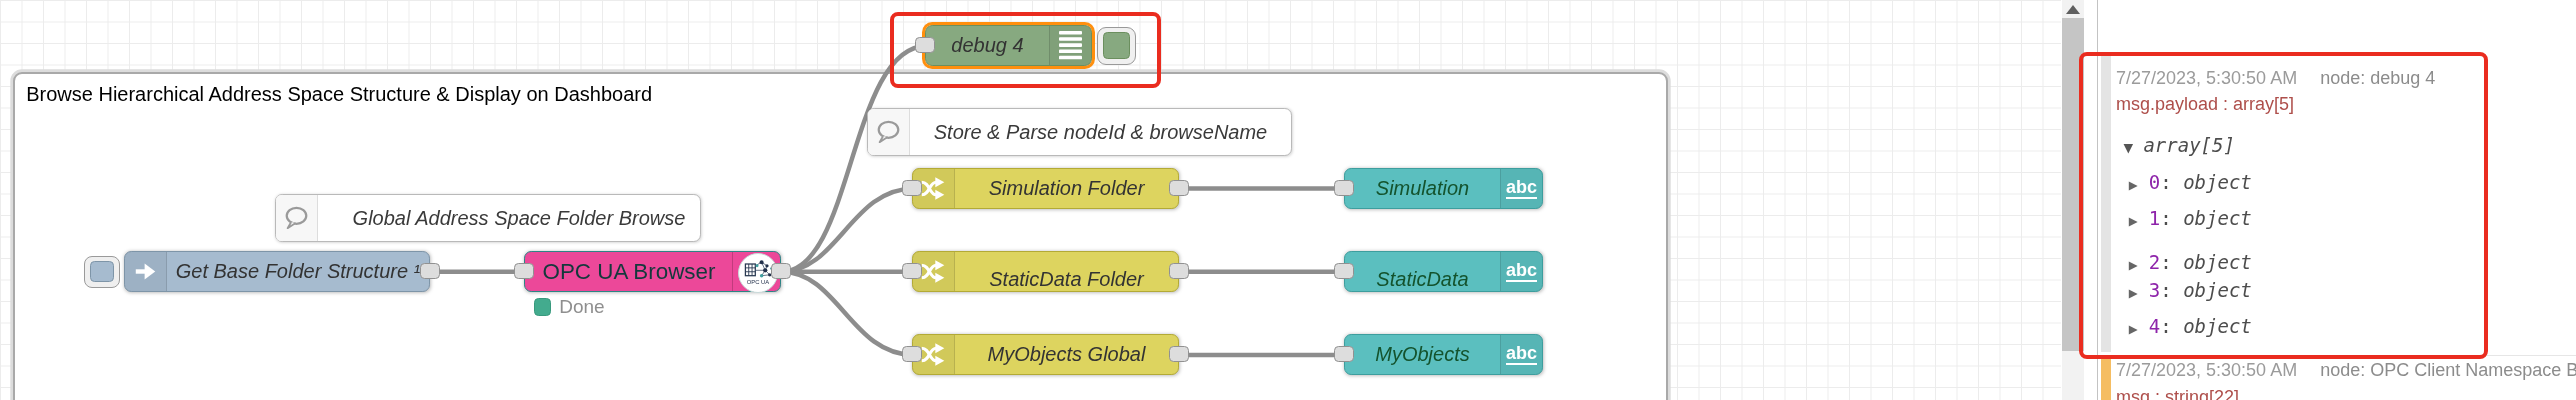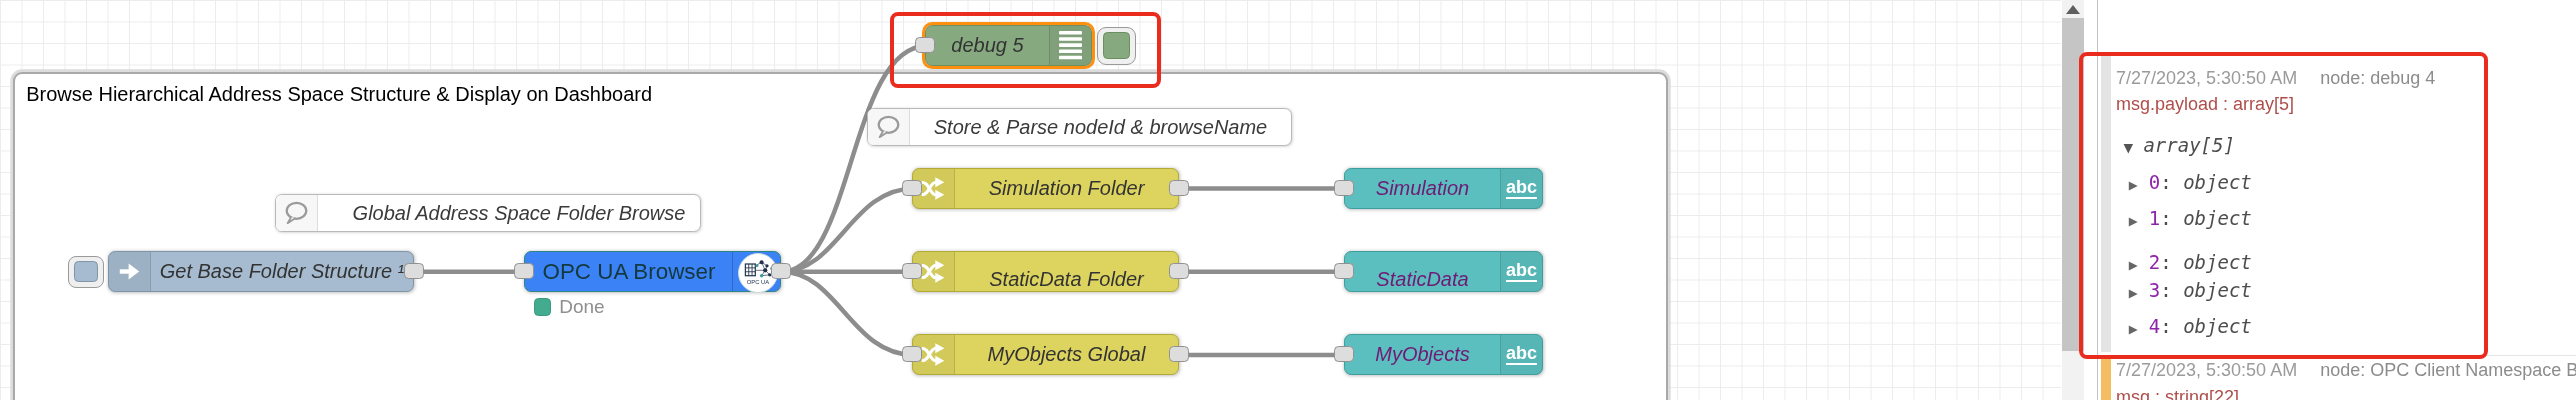--- a/index.html
+++ b/index.html
@@ -26,55 +26,55 @@
   .node .label{flex:1;text-align:center;font-style:italic;font-size:20px;color:#333;
     white-space:nowrap;overflow:hidden;}
   .iconsec{width:41px;height:100%;display:flex;align-items:center;justify-content:center;
     background:rgba(0,0,0,.05);}
   .iconsec.left{border-right:0.9px solid rgba(0,0,0,.12);border-radius:5.4px 0 0 5.4px;}
   .iconsec.right{border-left:0.9px solid rgba(0,0,0,.12);border-radius:0 5.4px 5.4px 0;}
   .port{position:absolute;width:18px;height:14.3px;background:#ddd;border:1.8px solid #919191;
     border-radius:4.5px;top:50%;margin-top:-9px;}
   .port.in{left:-10.8px;} .port.out{right:-10.8px;}
 
-  .inject{left:108px;top:251px;width:306px;background:#a6bbcf;border:1.8px solid #7e95a8;}
+  .inject{left:124px;top:251px;width:306px;background:#a6bbcf;border:1.8px solid #7e95a8;}
   .inject-btn{position:absolute;left:-41px;top:3.6px;width:36px;height:32px;background:#efefef;
     border:1.8px solid #9a9a9a;border-radius:8px;box-sizing:border-box;}
   .inject-btn .sq{position:absolute;left:5.4px;top:4.5px;right:5.4px;bottom:4.5px;background:#a6bbcf;
     border:0.9px solid #7e95a8;border-radius:4.5px;}
 
-  .browser{left:524px;top:251px;width:257px;background:#3b82f6;border:1.8px solid #2d8585;}
+  .browser{left:524px;top:251px;width:257px;background:#ec4899;border:1.8px solid #2d8585;}
   .browser .label{font-style:normal;font-size:22.4px;color:#14393c;padding-right:47px;}
   .badge{position:absolute;right:1.8px;top:0.9px;width:38px;height:38px;border-radius:50%;
     background:#fff;border:0.9px solid #c9dada;display:flex;align-items:center;justify-content:center;}
   .badge-sep{position:absolute;right:47px;top:0;bottom:0;width:0.9px;background:rgba(0,0,0,.18);}
 
   .status{position:absolute;left:534px;top:296px;display:flex;align-items:center;}
   .status-dot{width:15.2px;height:15.2px;border-radius:4.5px;background:#43ab8e;border:0.9px solid #38997d;}
   .status-text{margin-left:8px;font-size:19px;color:#8f8f8f;}
 
-  .comment{position:absolute;height:38px;background:#fff;border:1.8px solid #b9b9b9;border-radius:7.2px;
+  .comment{position:absolute;height:48px;background:#fff;border:1.8px solid #b9b9b9;border-radius:7.2px;
     display:flex;align-items:center;box-shadow:0.9px 0.9px 2.7px rgba(0,0,0,.15);box-sizing:border-box;justify-content:flex-end;}
   .comment .csec{width:41px;height:100%;background:#f7f7f7;border-right:0.9px solid #ddd;
     border-radius:5.4px 0 0 5.4px;display:flex;align-items:center;justify-content:center;}
   .comment .label{flex:1;text-align:center;font-style:italic;font-size:20px;color:#3a3a3a;white-space:nowrap;}
   .c-global{left:275px;top:194px;width:426px;gap:20px;}
   .c-store{left:867px;top:108px;width:425px;}
   .c-display{left:1347px;top:108px;width:281px;}
 
   .debug{left:925px;top:25px;width:167px;background:#87a980;border:1.8px solid #6b8f5e;
     outline:3.6px solid #ff8f0e;}
   .debug-toggle{position:absolute;right:-45px;top:0.9px;width:39px;height:38px;background:#f0f0f0;
     border:1.8px solid #999;border-radius:9px;box-sizing:border-box;}
   .debug-toggle .sq{position:absolute;left:5.4px;top:4.5px;right:5.4px;bottom:4.5px;background:#87a980;
     border:0.9px solid #6b8f5e;border-radius:4.5px;}
 
   .switchnode{left:912px;width:267px;background:#ddd45f;border:1.8px solid #b3aa35;}
   .textnode{left:1344px;width:199px;background:#5bbfbf;border:1.8px solid #3d9e9e;}
-  .textnode .label{color:#701a75;}
+  .textnode .label{color:#14532d;}
   .abc{font-weight:bold;font-size:18px;color:#fff;border-bottom:2.7px solid #fff;line-height:1.05;}
 
   .row0{top:168px;} .row1{top:251px;align-items:flex-end;} .row2{top:334px;}
 
   .annotation{position:absolute;border:4.5px solid #ea2c1f;border-radius:8px;z-index:60;pointer-events:none;}
   .ann-debug{left:890px;top:11.6px;width:263px;height:68px;}
   .ann-msg{left:2079px;top:52px;width:401px;height:299px;}
 
   
   .vscroll{position:absolute;left:2062px;top:0;width:21.5px;height:401px;background:#f2f2f2;}
@@ -197,21 +197,21 @@
     <div class="port in"></div>
     <div class="port out"></div>
   </div>
 
   <div class="status">
     <div class="status-dot"></div>
     <div class="status-text">Done</div>
   </div>
 
   <div class="node debug">
-    <div class="label">debug 5</div>
+    <div class="label">debug 4</div>
     <div class="iconsec right">
       <svg width="23" height="32" viewBox="0 0 26 36" fill="#fff">
         <rect x="0" y="1" width="26" height="4" rx="1"></rect>
           <rect x="0" y="8" width="26" height="4" rx="1"></rect>
         <rect x="0" y="15" width="26" height="4" rx="1"></rect>
           <rect x="0" y="22" width="26" height="4" rx="1"></rect>
         <rect x="0" y="29" width="26" height="4" rx="1"></rect>
       </svg>
     </div>
     <div class="debug-toggle">

